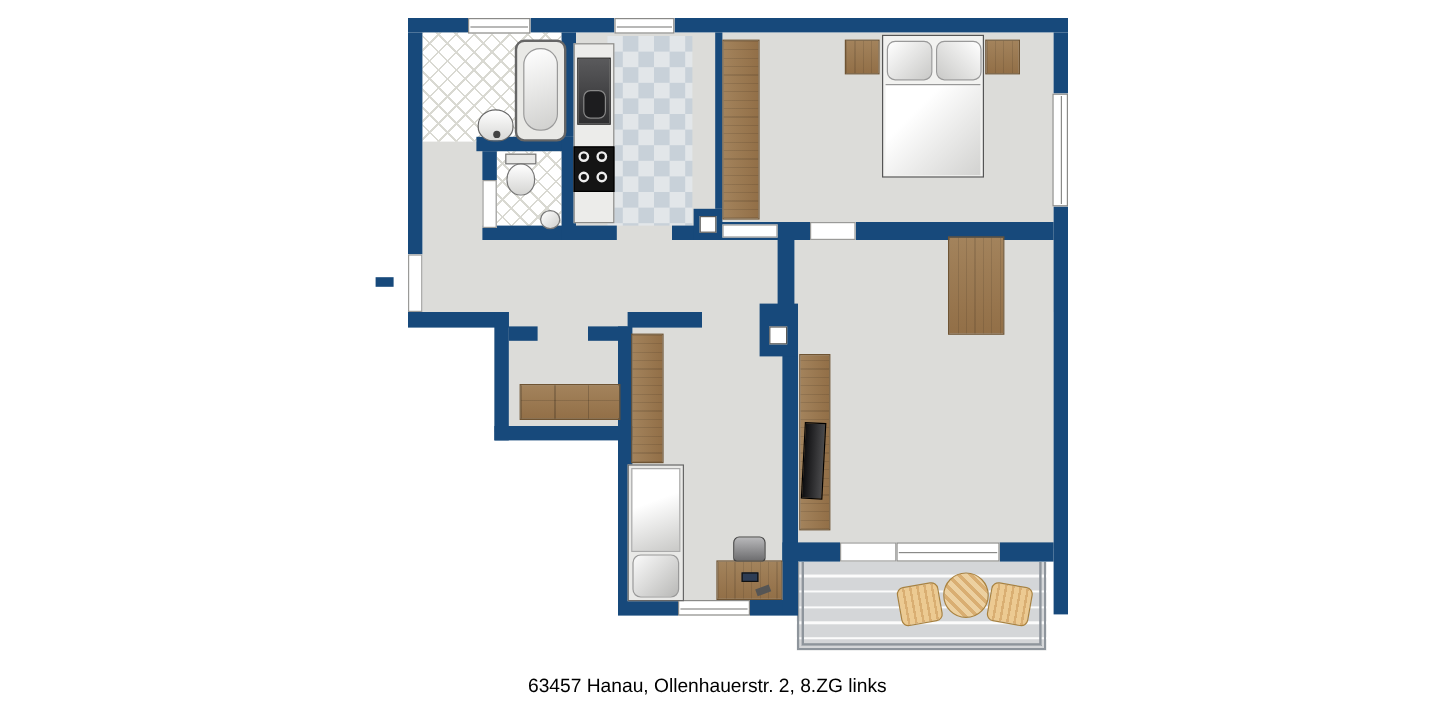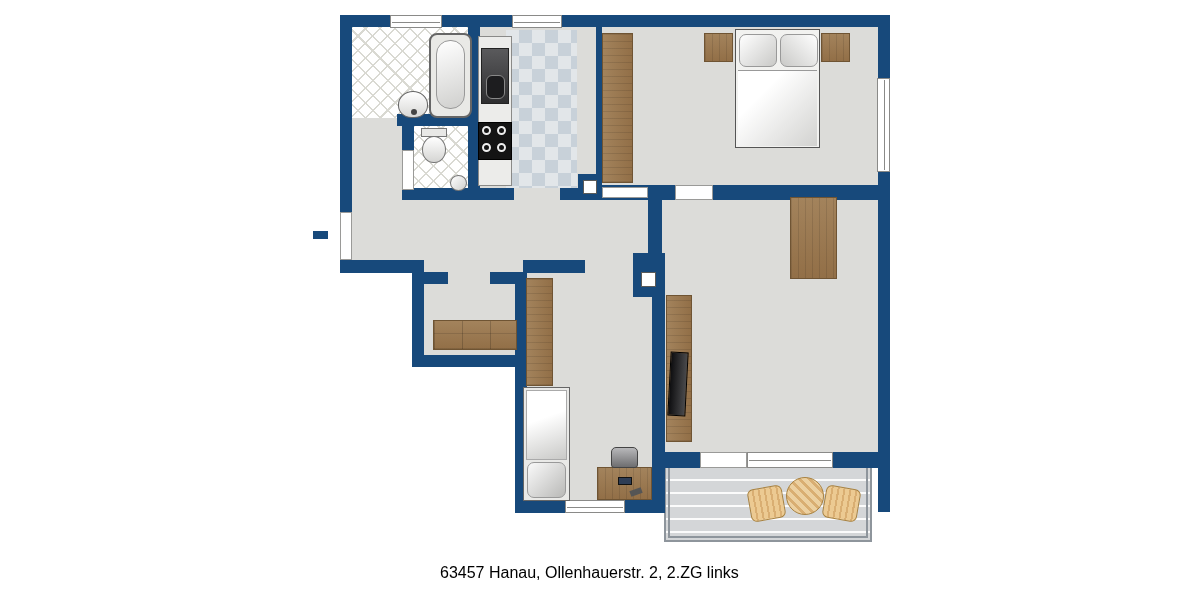--- a/index.html
+++ b/index.html
@@ -200,15 +200,15 @@
   <div class="lbl" style="left:434px;top:177px;font-size:16px;">WC</div>
   <div class="lbl" style="left:537px;top:108px;">Küche</div>
   <div class="lbl" style="left:690px;top:99px;">Schlafen</div>
   <div class="lbl" style="left:508px;top:234px;">Flur</div>
   <div class="lbl" style="left:476px;top:298px;">Abstell.</div>
   <div class="lbl" style="left:618px;top:400px;">Kind</div>
   <div class="lbl" style="left:734px;top:286px;">Wohnen</div>
   <div class="lbl" style="left:716px;top:512px;">Loggia</div>
 
   
-  <div class="caption" style="left:440px;top:564px;width:520px;">63457 Hanau, Ollenhauerstr. 2, 2.ZG links</div>
+  <div class="caption" style="left:440px;top:564px;width:520px;">63457 Hanau, Ollenhauerstr. 2, 8.ZG links</div>
 
 </div>
 
 </body></html>

